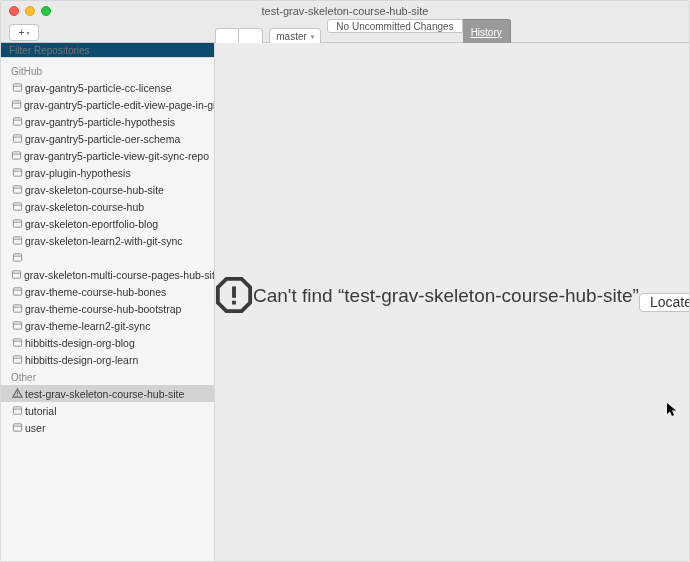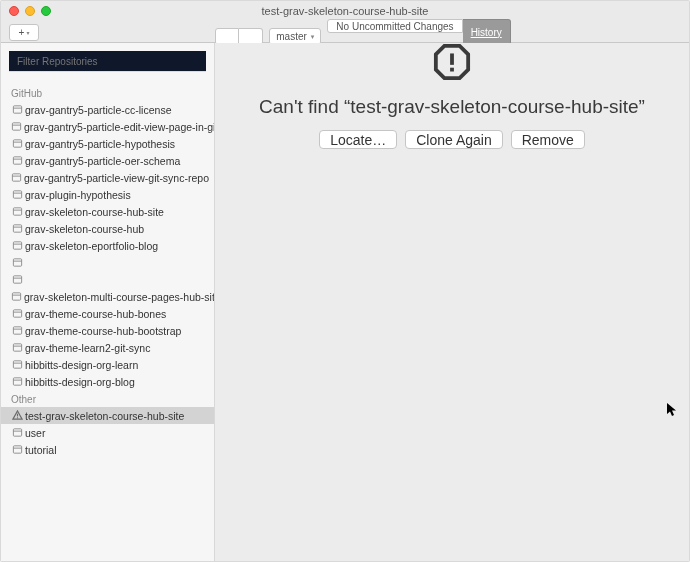--- a/index.html
+++ b/index.html
@@ -127,24 +127,24 @@
       overflow:hidden;
     }
     .sidebar {
       width: 214px;
       background: #f6f6f6;
       border-right: 1px solid #d8d8d8;
       display:flex;
       flex-direction:column;
     }
     .filter {
-      height: 21px;
-      margin: 8px;
+      height: 15px;
+      margin: 0;
       border-bottom: 1px solid #dcdcdc;
-      background:#0f172a;
+      background:#0c4a6e;
     }
     .filter input {
       width:100%; height:100%;
       border:none;
       background:transparent;
       font-size:10px;
       color:#999;
       padding: 0 8px;
       outline:none;
     }
@@ -175,23 +175,23 @@
     }
     .repo-icon {
       width:12px;height:12px;
       display:flex;align-items:center;justify-content:center;
     }
     .repo-icon svg { width:11px; height:11px; }
     .main {
       flex:1;
       background:#ececec;
       display:flex;
-      flex-direction:column;
+      flex-direction:row;
       align-items:center;
-      justify-content:flex-start;
+      justify-content:space-between;
       position:relative;
       overflow:hidden;
     }
     .warn-icon {
       width:38px;height:38px;
       margin-bottom:15px;
     }
     .warn-icon svg { width:38px; height:38px; }
     .main-title {
       font-size:19px;
@@ -369,20 +369,21 @@
             </span>
             <span>grav-skeleton-eportfolio-blog</span>
           </div>
           <div class="repo-item">
             <span class="repo-icon">
               <svg viewBox="0 0 12 12">
                 <rect x="1.5" y="2" width="9" height="8" rx="1" fill="none" stroke="#8a8a8a" stroke-width="1"></rect>
                 <line x1="1.5" y1="4.5" x2="10.5" y2="4.5" stroke="#8a8a8a" stroke-width="1"></line>
               </svg>
             </span>
+            <span>grav-skeleton-learn2-with-git-sync</span>
           </div>
           <div class="repo-item">
             <span class="repo-icon">
               <svg viewBox="0 0 12 12">
                 <rect x="1.5" y="2" width="9" height="8" rx="1" fill="none" stroke="#8a8a8a" stroke-width="1"></rect>
                 <line x1="1.5" y1="4.5" x2="10.5" y2="4.5" stroke="#8a8a8a" stroke-width="1"></line>
               </svg>
             </span>
           </div>
           <div class="repo-item">
@@ -421,59 +422,59 @@
             </span>
             <span>grav-theme-learn2-git-sync</span>
           </div>
           <div class="repo-item">
             <span class="repo-icon">
               <svg viewBox="0 0 12 12">
                 <rect x="1.5" y="2" width="9" height="8" rx="1" fill="none" stroke="#8a8a8a" stroke-width="1"></rect>
                 <line x1="1.5" y1="4.5" x2="10.5" y2="4.5" stroke="#8a8a8a" stroke-width="1"></line>
               </svg>
             </span>
+            <span>hibbitts-design-org-blog</span>
+          </div>
+          <div class="repo-item">
+            <span class="repo-icon">
+              <svg viewBox="0 0 12 12">
+                <rect x="1.5" y="2" width="9" height="8" rx="1" fill="none" stroke="#8a8a8a" stroke-width="1"></rect>
+                <line x1="1.5" y1="4.5" x2="10.5" y2="4.5" stroke="#8a8a8a" stroke-width="1"></line>
+              </svg>
+            </span>
             <span>hibbitts-design-org-learn</span>
-          </div>
-          <div class="repo-item">
-            <span class="repo-icon">
-              <svg viewBox="0 0 12 12">
-                <rect x="1.5" y="2" width="9" height="8" rx="1" fill="none" stroke="#8a8a8a" stroke-width="1"></rect>
-                <line x1="1.5" y1="4.5" x2="10.5" y2="4.5" stroke="#8a8a8a" stroke-width="1"></line>
-              </svg>
-            </span>
-            <span>hibbitts-design-org-blog</span>
           </div>
           <div class="group-label">Other</div>
           <div class="repo-item selected">
             <span class="repo-icon">
               <svg viewBox="0 0 12 12">
                 <path d="M6 1 L11 10 L1 10 Z" fill="none" stroke="#6a6a6a" stroke-width="1.3"></path>
                 <rect x="5.4" y="4" width="1.2" height="3" fill="#6a6a6a"></rect>
                 <rect x="5.4" y="8" width="1.2" height="1.2" fill="#6a6a6a"></rect>
               </svg>
             </span>
             <span>test-grav-skeleton-course-hub-site</span>
           </div>
           <div class="repo-item">
             <span class="repo-icon">
               <svg viewBox="0 0 12 12">
                 <rect x="1.5" y="2" width="9" height="8" rx="1" fill="none" stroke="#8a8a8a" stroke-width="1"></rect>
                 <line x1="1.5" y1="4.5" x2="10.5" y2="4.5" stroke="#8a8a8a" stroke-width="1"></line>
               </svg>
             </span>
+            <span>tutorial</span>
+          </div>
+          <div class="repo-item">
+            <span class="repo-icon">
+              <svg viewBox="0 0 12 12">
+                <rect x="1.5" y="2" width="9" height="8" rx="1" fill="none" stroke="#8a8a8a" stroke-width="1"></rect>
+                <line x1="1.5" y1="4.5" x2="10.5" y2="4.5" stroke="#8a8a8a" stroke-width="1"></line>
+              </svg>
+            </span>
             <span>user</span>
-          </div>
-          <div class="repo-item">
-            <span class="repo-icon">
-              <svg viewBox="0 0 12 12">
-                <rect x="1.5" y="2" width="9" height="8" rx="1" fill="none" stroke="#8a8a8a" stroke-width="1"></rect>
-                <line x1="1.5" y1="4.5" x2="10.5" y2="4.5" stroke="#8a8a8a" stroke-width="1"></line>
-              </svg>
-            </span>
-            <span>tutorial</span>
           </div>
         </div>
     </div>
 
     <div class="main">
       <div class="warn-icon">
         <svg viewBox="0 0 40 40">
           <polygon points="12,3 28,3 37,12 37,28 28,37 12,37 3,28 3,12" fill="none" stroke="#3a3a3a" stroke-width="4"></polygon>
           <rect x="18" y="11" width="4" height="12" fill="#3a3a3a"></rect>
           <rect x="18" y="26" width="4" height="4" fill="#3a3a3a"></rect>

